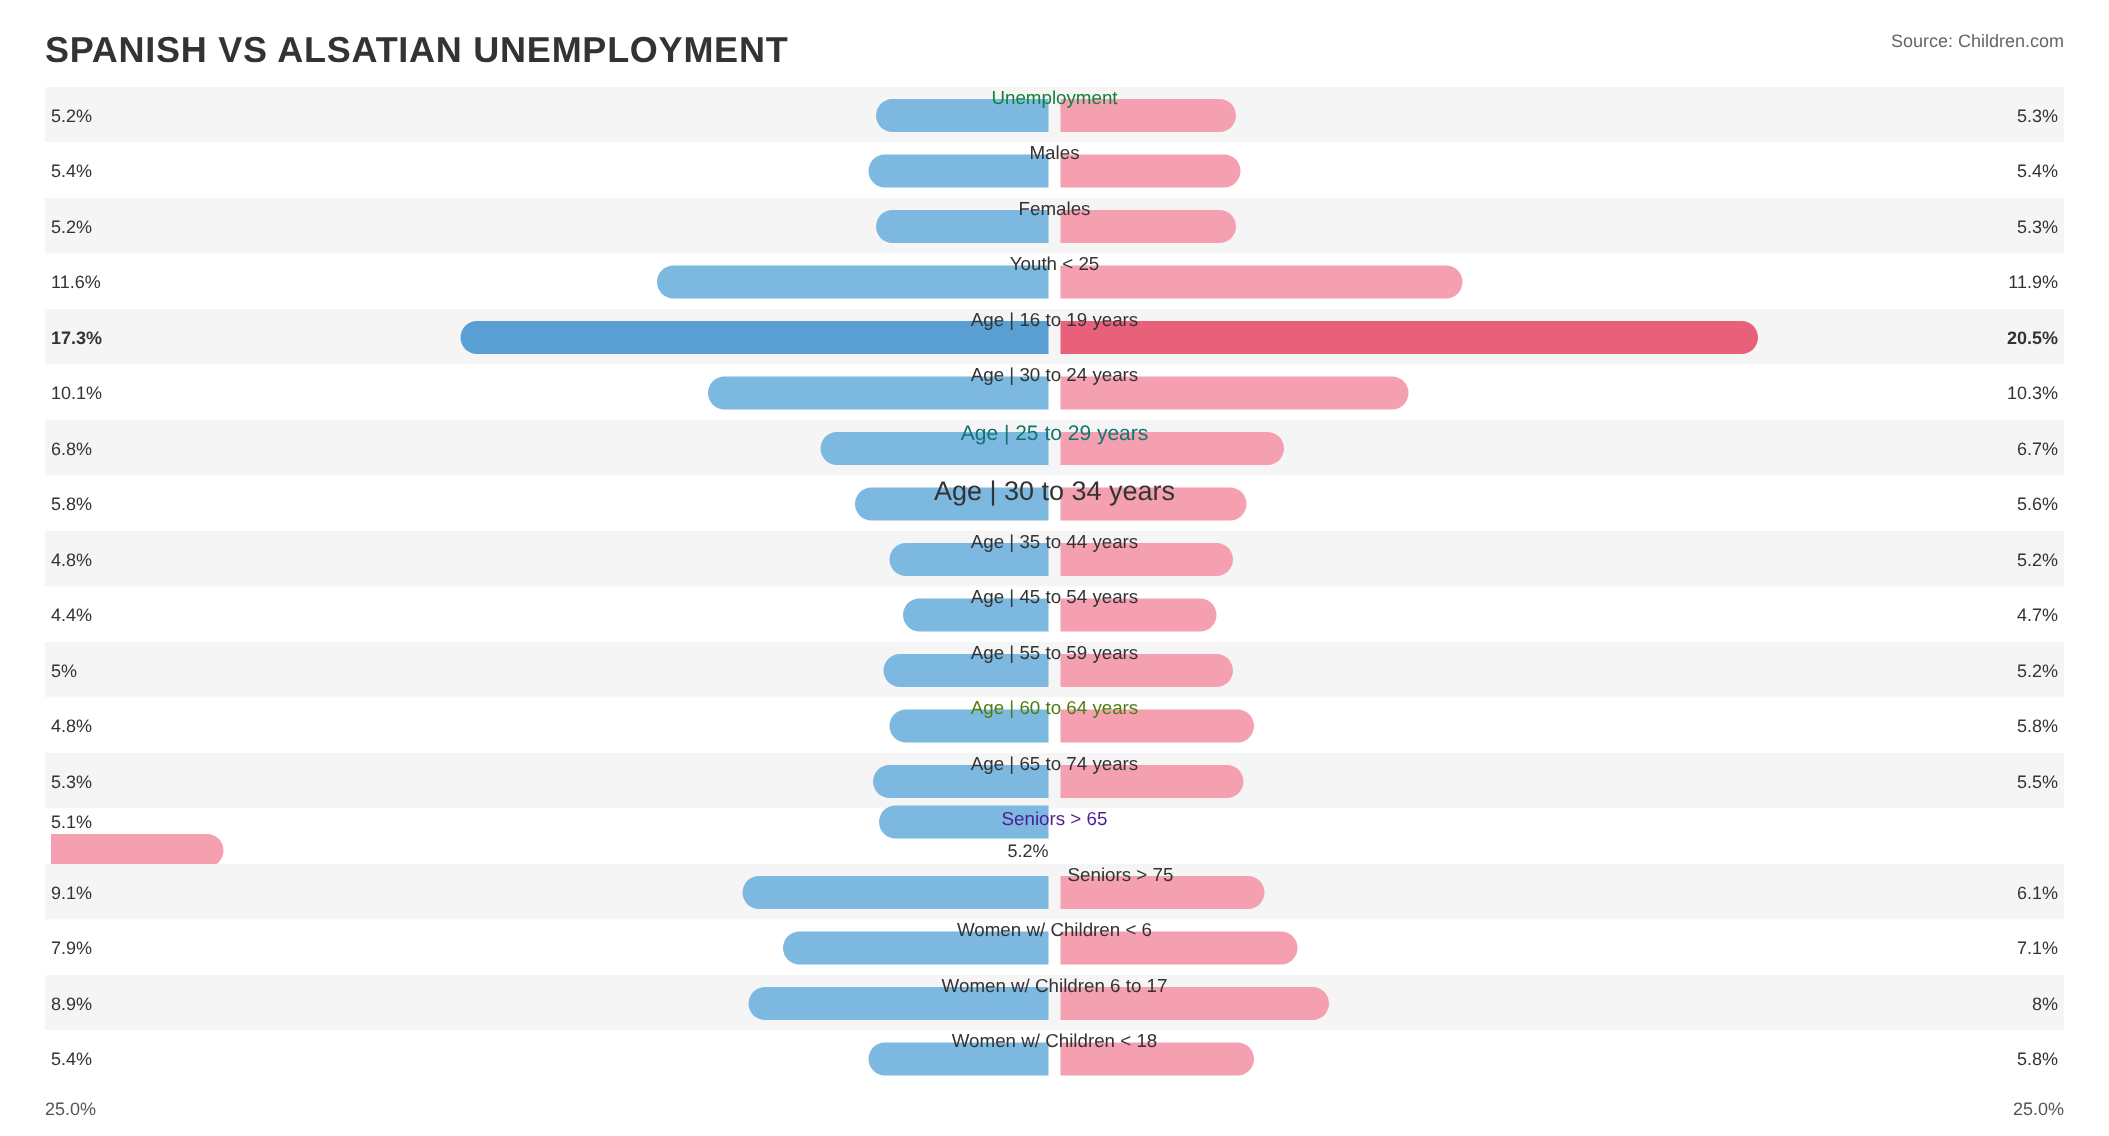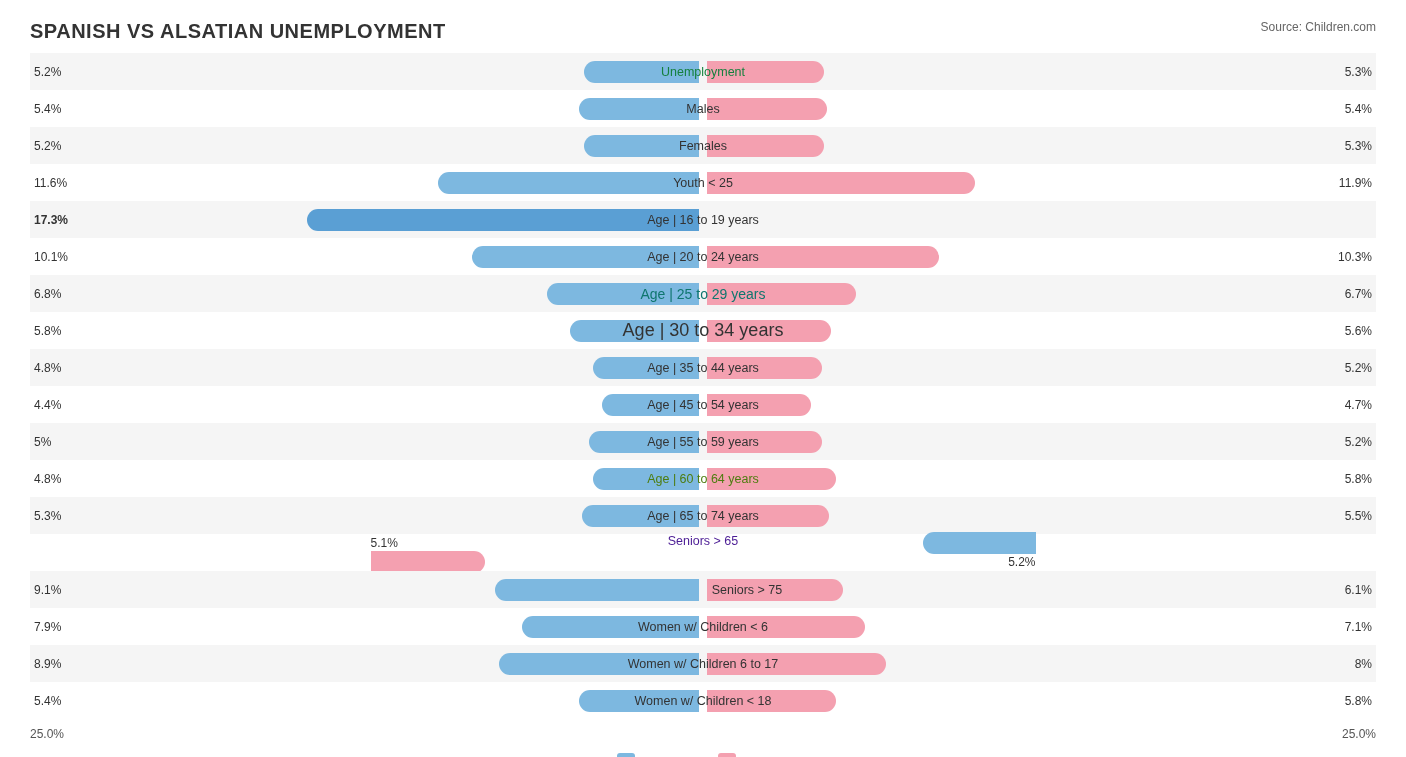--- a/index.html
+++ b/index.html
@@ -14,42 +14,42 @@
     }
 
     .chart-header {
       display: flex;
       justify-content: space-between;
       align-items: flex-start;
       margin-bottom: 10px;
     }
 
     .chart-title {
-      font-size: 20px;
+      font-size: 24px;
       font-weight: bold;
       color: #333;
       text-transform: uppercase;
       letter-spacing: 0.5px;
     }
 
     .chart-source {
       font-size: 12px;
       color: #666;
     }
 
     .chart-area {
       flex: 1;
       display: flex;
       flex-direction: column;
       gap: 0px;
     }
 
     .bar-row {
       display: flex;
-      align-items: center;
+      align-items: flex-start;
       height: 37px;
       position: relative;
     }
 
     .bar-row:nth-child(odd) {
       background: #f5f5f5;
     }
     .bar-row:nth-child(even) {
       background: #fff;
     }
@@ -232,27 +232,31 @@
         <div class="right-bar" style="width: calc(40.46% - 4px);"></div>
         <div class="right-value">11.9%</div>
       </div>
     </div>
     <div class="bar-row highlighted" style="position: relative;">
       <div class="left-section" style="position:relative;">
         <div class="left-bar" style="width: calc(58.82000000000001% - 4px);"></div>
         <div class="left-value">17.3%</div>
       </div>
       <div class="bar-label" style="left:50%; transform:translateX(-50%); position:absolute; z-index:3; white-space:nowrap; font-size:12.5px; color:#333;">Age | 16 to 19 years</div>
+      <div class="right-section" style="position:relative;">
+        <div class="right-bar" style="width: calc(69.7% - 4px);"></div>
+        <div class="right-value">20.5%</div>
+      </div>
     </div>
     <div class="bar-row" style="position: relative;">
       <div class="left-section" style="position:relative;">
         <div class="left-bar" style="width: calc(34.339999999999996% - 4px);"></div>
         <div class="left-value">10.1%</div>
       </div>
-      <div class="bar-label" style="left:50%; transform:translateX(-50%); position:absolute; z-index:3; white-space:nowrap; font-size:12.5px; color:#333;">Age | 20 to 24 years</div>
+      <div class="bar-label" style="left:50%; transform:translateX(-50%); position:absolute; z-index:3; white-space:nowrap; font-size:12.5px; color:#333;">Age | 30 to 24 years</div>
       <div class="right-section" style="position:relative;">
         <div class="right-bar" style="width: calc(35.02% - 4px);"></div>
         <div class="right-value">10.3%</div>
       </div>
     </div>
     <div class="bar-row" style="position: relative;">
       <div class="left-section" style="position:relative;">
         <div class="left-bar" style="width: calc(23.12% - 4px);"></div>
         <div class="left-value">6.8%</div>
       </div>

